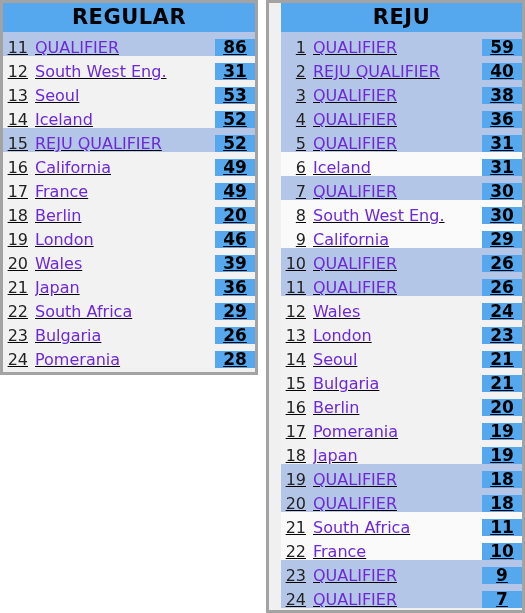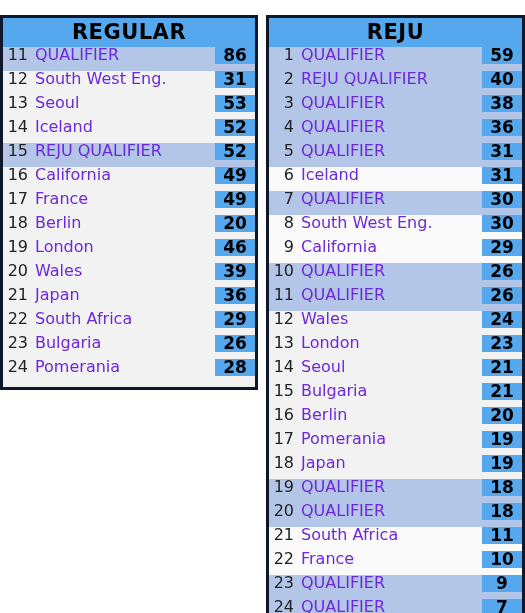--- a/index.html
+++ b/index.html
@@ -16,54 +16,55 @@
   #root {
     position: relative;
     width: 525px;
     height: 613px;
     background: #ffffff;
   }
   .table-panel {
     position: absolute;
     top: 0;
     box-sizing: border-box;
-    border: 3px solid #0f172a;
+    border: 3px solid #a3a3a3;
     background: #f0f0f0;
-    margin-top: 15px;
   }
   #panel-regular {
     left: 0px;
     width: 258px;
     height: 375px;
   }
   #panel-reju {
     left: 266px;
     width: 259px;
     height: 613px;
+    padding-left: 12px;
   }
   .panel-header {
     height: 29px;
     background: #55a8ed;
     color: #000000;
     font-weight: bold;
     font-size: 21px;
     letter-spacing: 0.5px;
     display: flex;
     align-items: center;
     justify-content: center;
     line-height: 1;
   }
   .rows {
     position: relative;
   }
   .row {
     display: flex;
-    align-items: flex-start;
+    align-items: flex-end;
     height: 24px;
     background: #f2f2f2;
+    text-decoration: underline;
   }
   .row.highlight {
     background: #b4c6e8;
   }
   .row.white {
     background: #fafafa;
   }
   .row-main {
     flex: 1 1 auto;
     display: flex;

